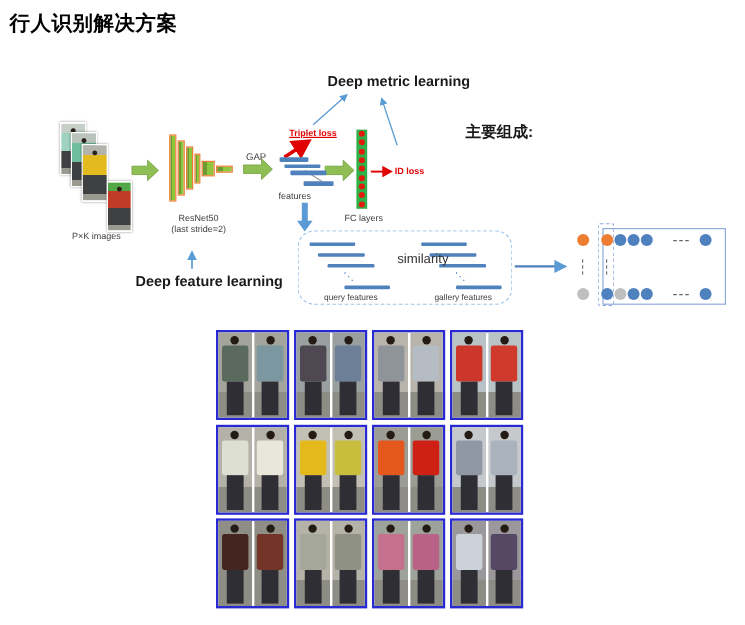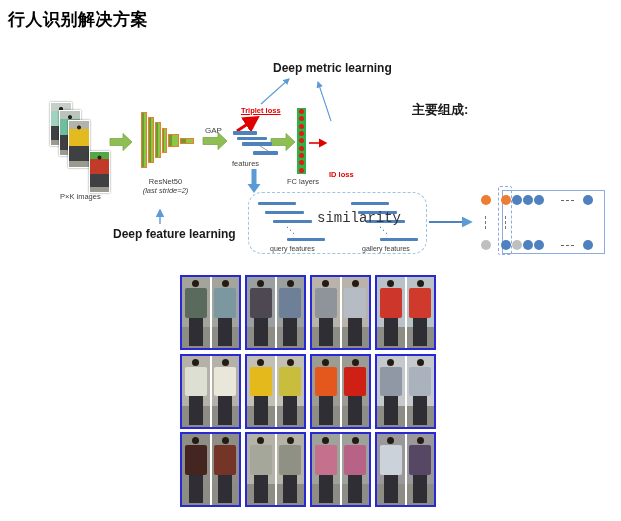--- a/index.html
+++ b/index.html
@@ -24,21 +24,21 @@
 
   
   .fbar{position:absolute;height:3.5px;background:#4F81BD;border-radius:1px;}
 
   
   .fc-col{position:absolute;left:297px;top:108px;width:9px;height:66px;background:#2EB04A;
           display:flex;flex-direction:column;justify-content:space-around;align-items:center;}
   .fc-dot{width:5px;height:5px;border-radius:50%;background:#E31B0C;flex:none;}
 
   
-  .components{position:absolute;left:412px;top:101px;font-family:"Liberation Serif","DejaVu Serif",serif;color:#1a1a1a;}
+  .components{position:absolute;left:388px;top:101px;font-family:"Liberation Serif","DejaVu Serif",serif;color:#1a1a1a;}
   .components .head{font-size:13px;font-weight:bold;font-family:"Liberation Sans","DejaVu Sans",sans-serif;}
   .components ol{margin:4px 0 0 0;padding:0;list-style:none;font-size:12.5px;}
   .components li{margin-top:3px;}
   .components li .num{display:inline-block;width:18px;font-family:"Liberation Sans","DejaVu Sans",sans-serif;}
 
   
   .simbox{position:absolute;left:248px;top:192px;width:179px;height:62px;border:1.4px dashed #9DC3E6;
           border-radius:14px;box-sizing:border-box;background:#fff;}
   .qbar{position:absolute;height:3px;background:#4F81BD;border-radius:1px;}
   .ddots{position:absolute;font-size:9px;color:#4F81BD;letter-spacing:0;}
@@ -106,32 +106,32 @@
   <div class="photo" style="left: 89px; top: 151px; width: 21px; height: 42px; background: radial-gradient(circle at 50% 14%, rgb(42, 34, 24) 0px, rgb(42, 34, 24) 1.6px, rgba(0, 0, 0, 0) 2.4px), linear-gradient(rgb(82, 168, 70) 0px, rgb(82, 168, 70) 18%, rgb(194, 58, 40) 18%, rgb(194, 58, 40) 54%, rgb(62, 64, 66) 54%, rgb(62, 64, 66) 88%, rgb(154, 154, 144) 88%);"></div>
   <div class="lbl" style="left:60px;top:192px;">P×K images</div>
 
   <div class="slab" style="left:141px;top:112px;width:6px;height:56px;"></div>
   <div class="slab" style="left:148px;top:117px;width:6px;height:46px;"></div>
   <div class="slab" style="left:155px;top:122px;width:6px;height:36px;"></div>
   <div class="slab" style="left:162px;top:128px;width:5px;height:25px;"></div>
   <div class="slab" style="left:168px;top:134px;width:11px;height:13px;"></div>
   <div class="slab" style="left:180px;top:138px;width:14px;height:6px;"></div>
   <div class="lbl center" style="left:138px;top:177px;width:55px;">ResNet50</div>
-  <div class="lbl center" style="left:134px;top:186px;width:63px;font-style:italic;">(last stride=2)</div>
+  <div class="lbl center" style="left:134px;top:186px;width:63px;">(last stride=2)</div>
 
   <div class="lbl" style="left:205px;top:126px;font-size:8px;">GAP</div>
 
   <div class="fbar" style="left:233px;top:131px;width:24px;"></div>
   <div class="fbar" style="left:237px;top:136.5px;width:30px;"></div>
   <div class="fbar" style="left:242px;top:142px;width:30px;"></div>
   <div class="fbar" style="left:253px;top:151px;width:25px;"></div>
   <div class="lbl" style="left:232px;top:159px;">features</div>
 
   <div class="lbl loss" style="left:241px;top:106px;text-decoration:underline;">Triplet loss</div>
-  <div class="lbl loss" style="left:329px;top:138px;margin-top:32px;">ID loss</div>
+  <div class="lbl loss" style="left:329px;top:138px;">ID loss</div>
 
   <div class="fc-col">
     <span class="fc-dot"></span>
       <span class="fc-dot"></span>
       <span class="fc-dot"></span>
       <span class="fc-dot"></span>
       <span class="fc-dot"></span>
       <span class="fc-dot"></span>
       <span class="fc-dot"></span>
       <span class="fc-dot"></span>
@@ -154,21 +154,21 @@
   <div class="qbar" style="left:287px;top:238px;width:38px;"></div>
   <div class="lbl" style="left:270px;top:245px;font-size:7px;">query features</div>
 
   <div class="qbar" style="left:351px;top:202px;width:38px;"></div>
   <div class="qbar" style="left:358px;top:211px;width:39px;"></div>
   <div class="qbar" style="left:366px;top:220px;width:39px;"></div>
   <div class="ddots" style="left:379px;top:225px;">⋱</div>
   <div class="qbar" style="left:380px;top:238px;width:38px;"></div>
   <div class="lbl" style="left:362px;top:245px;font-size:7px;">gallery features</div>
 
-  <div class="lbl" style="left:317px;top:210px;font-size:14px;color:#333;font-family:Liberation Mono, monospace;">similarity</div>
+  <div class="lbl" style="left:331px;top:210px;font-size:11px;color:#333;">similarity</div>
 
   <div class="probe" style="left: 481px; top: 195px; background: rgb(237, 125, 49); border-radius: 50%;"></div>
   <div class="vdots" style="left:485px;top:216px;"></div>
   <div class="probe" style="left: 481px; top: 240px; background: rgb(191, 191, 191); border-radius: 50%;"></div>
   <div class="dashed-rect"></div>
   <div class="solid-rect"></div>
   <div class="dotrow" style="left:501px;top:195px;">
       <span class="dot" style="background: rgb(237, 125, 49);"></span>
       <span class="dot" style="background: rgb(78, 129, 189);"></span>
       <span class="dot" style="background: rgb(78, 129, 189);"></span>

